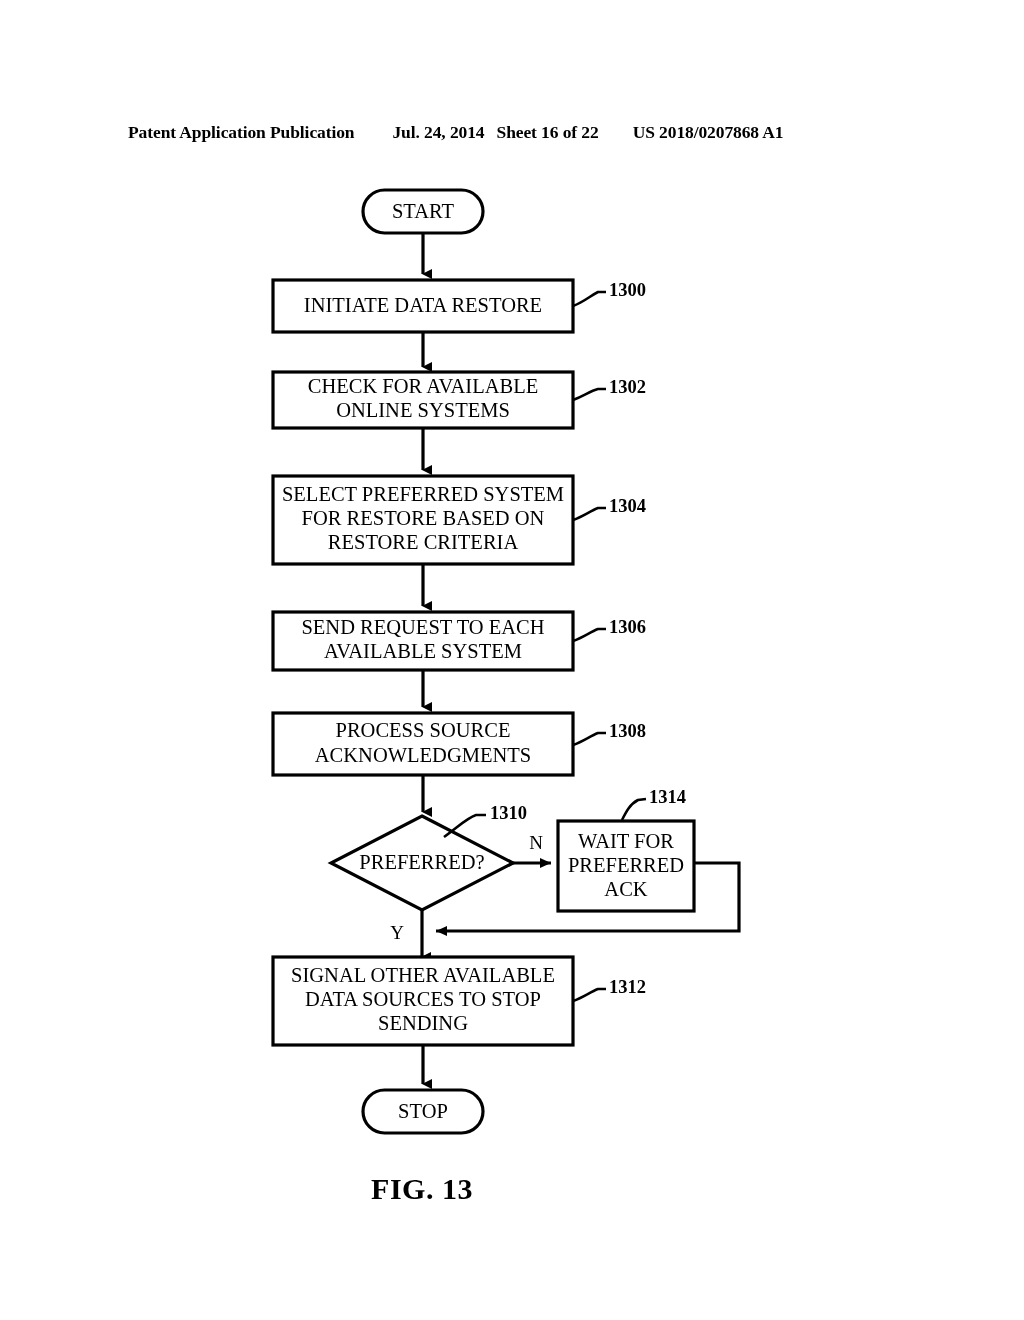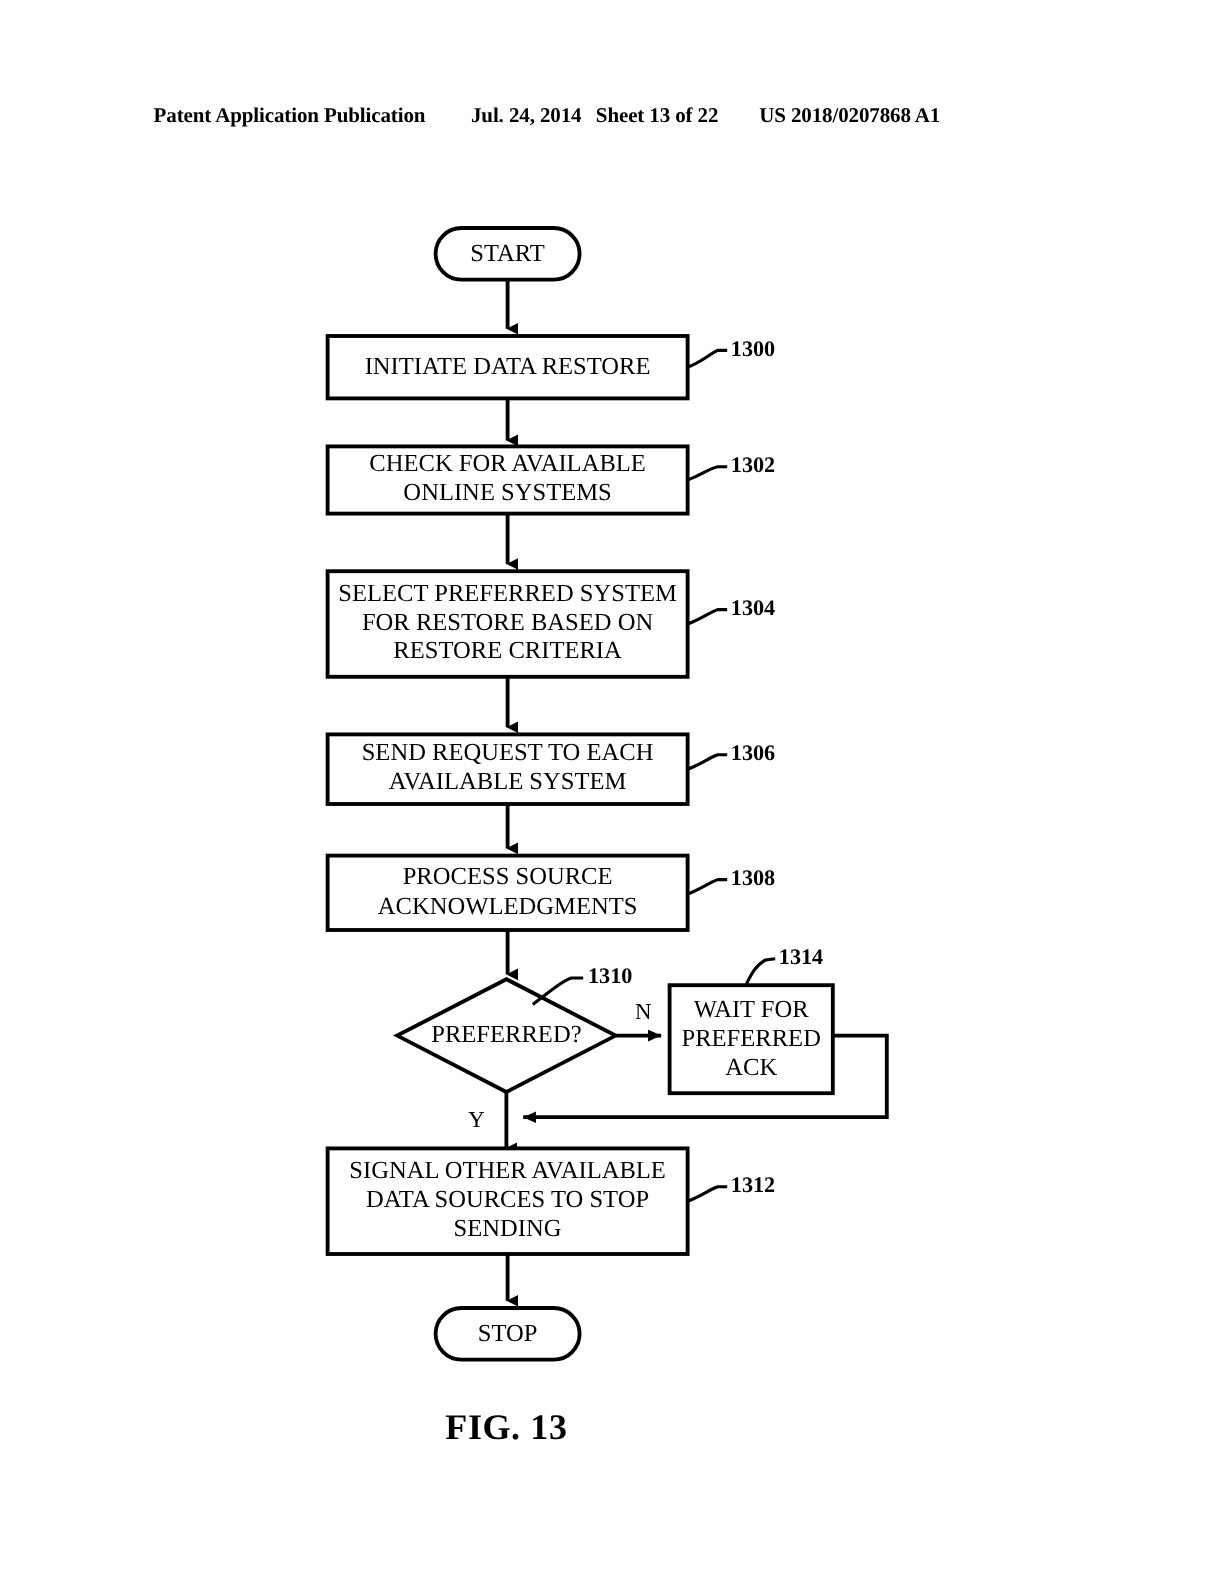--- a/index.html
+++ b/index.html
@@ -28,21 +28,21 @@
     flex-direction: row;
     align-items: baseline;
     justify-content: flex-start;
     padding-left: 128px;
     box-sizing: border-box;
     font-weight: bold;
     font-size: 17.5px;
     letter-spacing: -0.1px;
     white-space: nowrap;
   }
-  #page-header .hdr-pub { margin-right: 38px; }
+  #page-header .hdr-pub { margin-right: 38px; margin-top: 36px; }
   #page-header .hdr-date { margin-right: 12px; }
   #page-header .hdr-sheet { margin-right: 34px; }
   #page-header .hdr-patno { }
 
   
   #figure-area {
     position: absolute;
     top: 0;
     left: 16px;
     width: 1024px;
@@ -96,21 +96,21 @@
     stroke-width: 2.6;
     fill: none;
   }
 </style>
 </head>
 <body>
 
 <div id="page-header">
   <span class="hdr-pub">Patent Application Publication</span>
   <span class="hdr-date">Jul. 24, 2014</span>
-  <span class="hdr-sheet">Sheet 13 of 22</span>
+  <span class="hdr-sheet">Sheet 16 of 22</span>
   <span class="hdr-patno">US 2018/0207868 A1</span>
 </div>
 
 <div id="figure-area">
   <svg width="1024" height="1320" viewBox="0 0 1024 1320" xmlns="http://www.w3.org/2000/svg">
     <defs>
       <marker id="arrowdown" markerWidth="12" markerHeight="12" refX="5" refY="9" orient="auto" markerUnits="userSpaceOnUse">
         <path d="M0,0 L5,10 L10,0 Z" fill="#000000"></path>
       </marker>
       <marker id="arrowhead" markerWidth="14" markerHeight="14" refX="11" refY="5" orient="auto" markerUnits="userSpaceOnUse">

